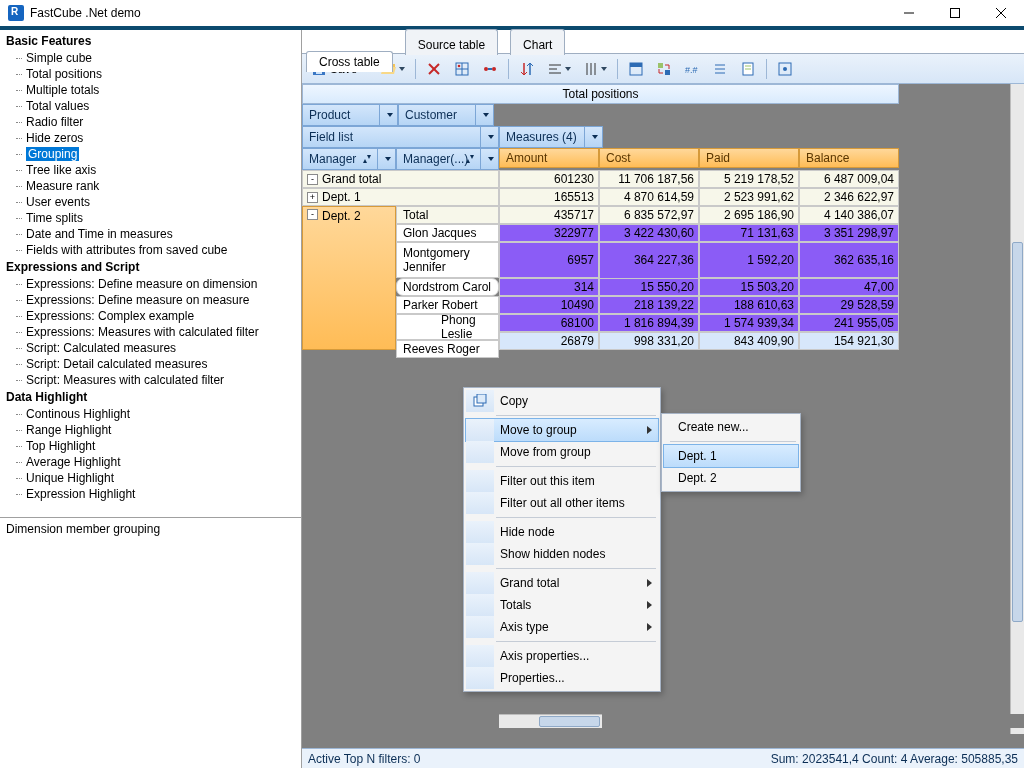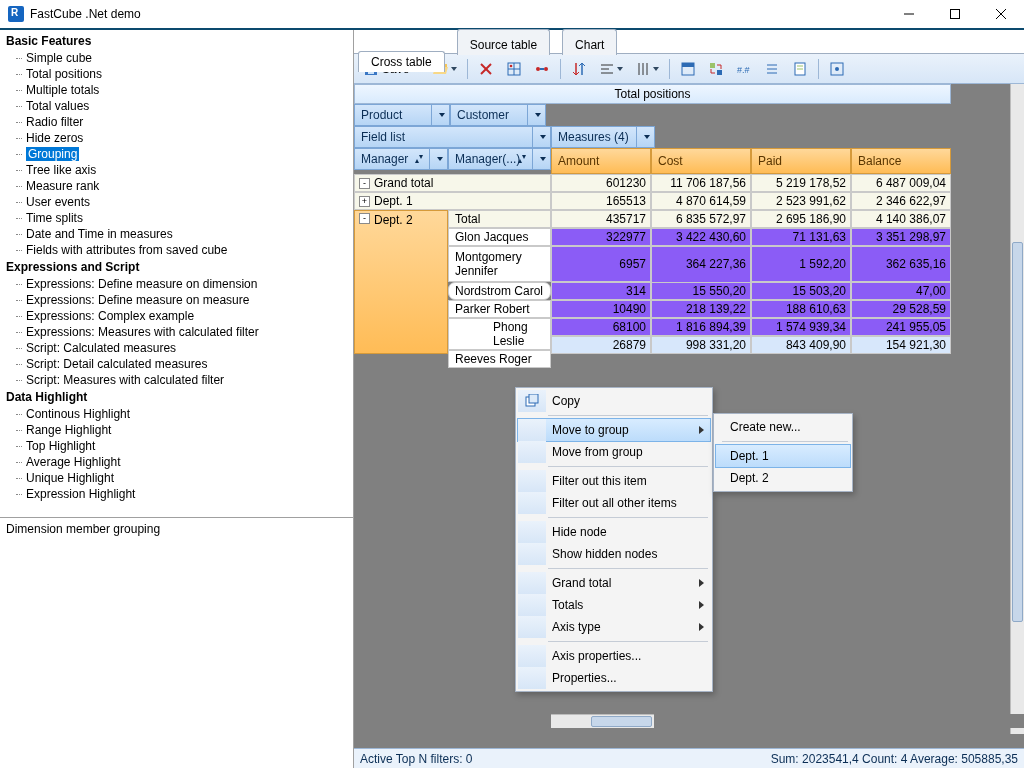--- a/index.html
+++ b/index.html
@@ -1,29 +1,29 @@
 <!DOCTYPE html>
 <html><head>
 <meta charset="utf-8">
 <style>
   * { box-sizing: border-box; margin: 0; padding: 0; }
   html, body { width: 1024px; height: 768px; overflow: hidden; font-family: "Segoe UI", Tahoma, sans-serif; font-size: 12px; background: #fff; }
 
   
-  .titlebar { height: 30px; display:flex; align-items:center; border-bottom:2px solid #0c4a6e; }
+  .titlebar { height: 30px; display:flex; align-items:center; border-bottom:4px solid #0c4a6e; }
   .titlebar .appicon { width:16px; height:16px; margin:0 6px 0 8px; background:#1565c0; border-radius:2px; position:relative; }
   .titlebar .appicon::after { content:"R"; color:#fff; font-weight:bold; font-size:10px; position:absolute; left:3px; top:1px; }
   .titlebar .title { flex:0 0 auto; }
   .titlebar .spacer { flex:1; }
   .winbtn { width:46px; height:30px; display:flex; align-items:center; justify-content:center; }
   .winbtn svg { width:10px; height:10px; }
 
   
   .client { display:flex; height: calc(768px - 30px); }
-  .left { width:354px; border-right:1px solid #a0a0a0; display:flex; flex-direction:column; }
+  .left { width:302px; border-right:1px solid #a0a0a0; display:flex; flex-direction:column; }
   .right { flex:1; display:flex; flex-direction:column; min-width:0; }
 
   
   .tree-wrap { position:relative; flex:1; overflow:hidden; border-bottom:1px solid #a0a0a0; }
   .tree { height:100%; overflow-y:auto; overflow-x:hidden; padding:2px 0 2px 6px; }
   .tree .grp { font-weight:bold; padding:2px 0; }
   .tree .item { padding:1px 0 1px 20px; white-space:nowrap; position:relative; }
   .tree .item::before { content:""; position:absolute; left:10px; top:50%; width:6px; border-top:1px dotted #888; }
   .tree .item.sel span { background:#0078d7; color:#fff; padding:0 2px; }
   .desc { height:250px; padding:4px 6px; overflow:auto; }
@@ -46,21 +46,21 @@
   .gridarea { flex:1; background:#808080; position:relative; overflow:hidden; }
   .pivot { position:absolute; left:0; top:0; right:14px; }
 
   .bar { display:flex; }
   .titlecell { height:20px; background:linear-gradient(#eef6ff,#d9ebfd); border:1px solid #9db7d6; text-align:center; line-height:18px; }
 
   .dimcell { height:22px; background:linear-gradient(#d3e6fb,#b6d5f5); border:1px solid #7ca6d6; display:flex; align-items:center; padding-left:6px; position:relative; color:#0b2e55;}
   .dimcell .dbtn { width:18px; height:100%; border-left:1px solid #7ca6d6; display:flex; align-items:center; justify-content:center; position:absolute; right:0; top:0;}
   .dimcell .dbtn .dd { border-top-color:#0b2e55; }
   .sorticon { position:absolute; right:22px; top:4px; width:12px;height:12px; }
-  .mcell { height:26px; background:linear-gradient(#ffd89a,#ffbc56); border:1px solid #d69a3a; color:#5a3600; display:flex; align-items:center; padding-left:6px;}
+  .mcell { height:20px; background:linear-gradient(#ffd89a,#ffbc56); border:1px solid #d69a3a; color:#5a3600; display:flex; align-items:center; padding-left:6px;}
 
   .body { display:flex; }
   .rowhdrs { width:197px; }
   .rowhdrs .rh { height:18px; border:1px solid #c9c9c9; background:#fff; display:flex; align-items:center; padding-left:4px; position:relative;}
   .rh.lvl0 { background:#f7f7ea; }
   .rh .exp { width:11px;height:11px;border:1px solid #8a8a8a; margin-right:4px; display:flex;align-items:center;justify-content:center; font-size:9px; line-height:9px; background:#fff;}
   .rh.sub { padding-left:6px;}
   .rh.deptblock { background:linear-gradient(#ffd89a,#ffbc56); border:1px solid #d69a3a; }
 
   .cells { }
@@ -313,21 +313,21 @@
               <div class="rh lvl0"><span class="exp">-</span>Grand total</div>
               <div class="rh lvl0"><span class="exp">+</span>Dept. 1</div>
               <div style="display: flex;">
                 <div class="rh deptblock" style="width: 94px; height: 144px; align-items: flex-start; padding-top: 2px;"><span class="exp">-</span>Dept. 2</div>
                 <div style="width: 103px;">
                   <div class="rh sub" style="height: 18px; line-height: 14px; white-space: normal; background: rgb(247, 247, 234);">Total</div>
                   <div class="rh sub" style="height: 18px; line-height: 14px; white-space: normal;">Glon Jacques</div>
                   <div class="rh sub" style="height: 36px; line-height: 14px; white-space: normal;">Montgomery Jennifer</div>
                   <div class="rh sub" style="height: 18px; line-height: 14px; white-space: normal; border-radius: 7px;">Nordstrom Carol</div>
                   <div class="rh sub" style="height: 18px; line-height: 14px; white-space: normal;">Parker Robert</div>
-                  <div class="rh sub" style="height: 32px; line-height: 14px; white-space: normal; padding-left: 44px;">Phong  Leslie</div>
+                  <div class="rh sub" style="height: 26px; line-height: 14px; white-space: normal; padding-left: 44px;">Phong  Leslie</div>
                   <div class="rh sub" style="height: 18px; line-height: 14px; white-space: normal;">Reeves  Roger</div>
                 </div>
               </div>
             </div>
             <div class="cells">
               <div class="crow total">
                 <div class="c">601230</div>
                 <div class="c">11 706 187,56</div>
                 <div class="c">5 219 178,52</div>
                 <div class="c">6 487 009,04</div>

